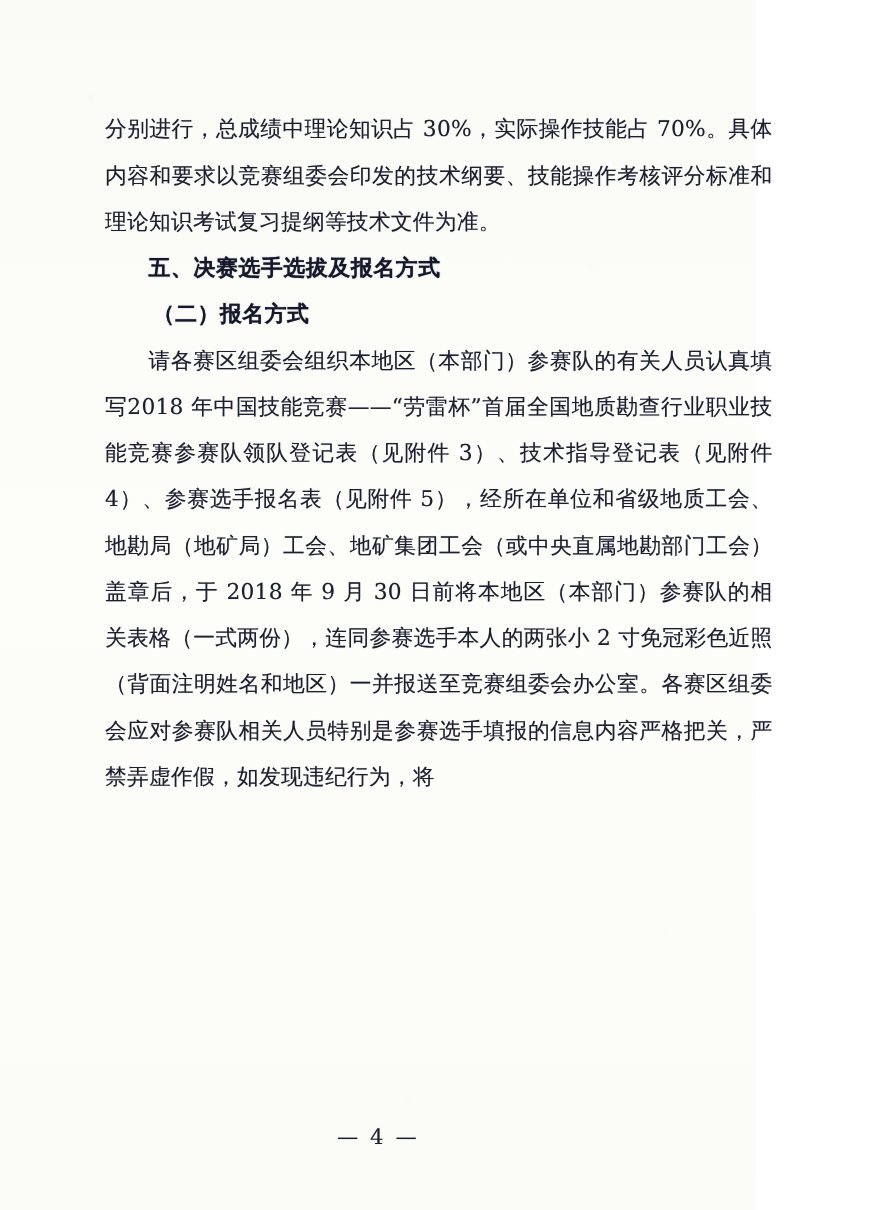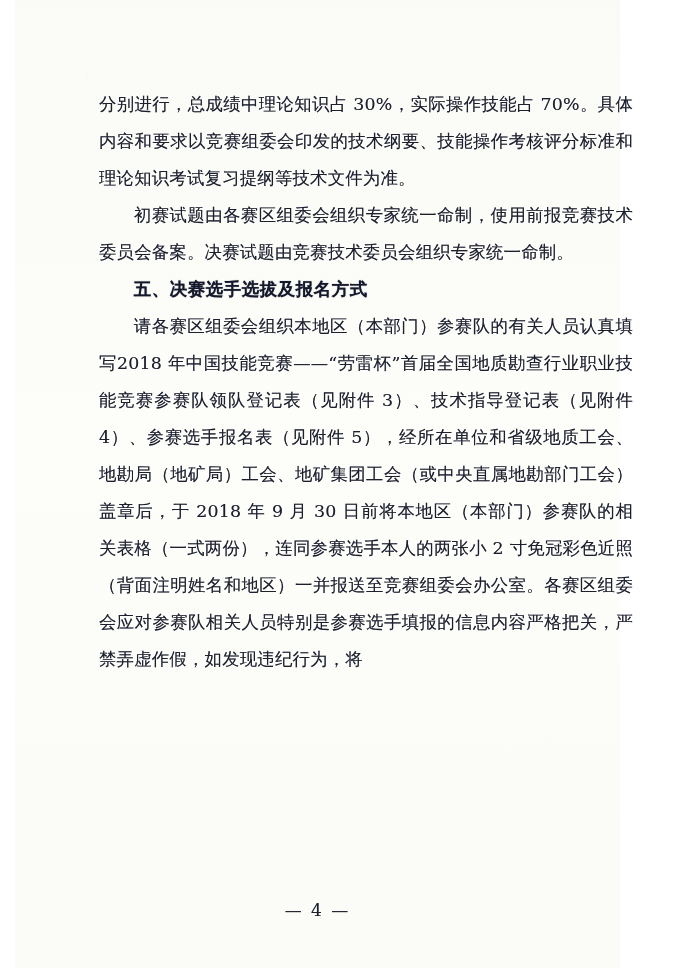--- a/index.html
+++ b/index.html
@@ -15,21 +15,20 @@
   }
   .page {
     position: relative;
     width: 605px;
     height: 968px;
     background: #fdfdfb;
     box-sizing: border-box;
     
     background-image:
       linear-gradient(180deg, rgba(250,250,246,1) 0%, rgba(253,253,250,1) 45%, rgba(251,251,247,1) 100%);
-    margin-left: 15px;
   }
   .scan-noise {
     position: absolute;
     inset: 0;
     pointer-events: none;
     opacity: 0.35;
     background:
       radial-gradient(circle at 12% 8%, rgba(0,0,0,0.022) 0 2px, transparent 3px),
       radial-gradient(circle at 78% 22%, rgba(0,0,0,0.02) 0 2px, transparent 3px),
       radial-gradient(circle at 36% 63%, rgba(0,0,0,0.018) 0 2px, transparent 3px),
@@ -92,21 +91,21 @@
   }
 </style>
 </head>
 <body>
 
 <div class="page">
   <div class="scan-noise"></div>
 
   <div class="content">
     <p class="wide">分别进行，总成绩中理论知识占 30%，实际操作技能占 70%。具体内容和要求以竞赛组委会印发的技术纲要、技能操作考核评分标准和理论知识考试复习提纲等技术文件为准。</p>
-    <p class="indent wide">初赛试题由各赛区组委会组织专家统一命制，使用前报竞赛技术委员会备案。决赛试题由竞赛技术委员会组织专家统一命制。</p>
     <p class="heading wide">五、决赛选手选拔及报名方式</p>
+    <p class="subheading wide">（二）报名方式</p>
     <p class="indent wide">请各赛区组委会组织本地区（本部门）参赛队的有关人员认真填写2018 年中国技能竞赛——“劳雷杯”首届全国地质勘查行业职业技能竞赛参赛队领队登记表（见附件 3）、技术指导登记表（见附件 4）、参赛选手报名表（见附件 5），经所在单位和省级地质工会、地勘局（地矿局）工会、地矿集团工会（或中央直属地勘部门工会）盖章后，于 2018 年 9 月 30 日前将本地区（本部门）参赛队的相关表格（一式两份），连同参赛选手本人的两张小 2 寸免冠彩色近照（背面注明姓名和地区）一并报送至竞赛组委会办公室。各赛区组委会应对参赛队相关人员特别是参赛选手填报的信息内容严格把关，严禁弄虚作假，如发现违纪行为，将</p>
   </div>
 
   <div class="footer">
     <span class="page-number">— 4 —</span>
   </div>
 </div>
 
 </body></html>

